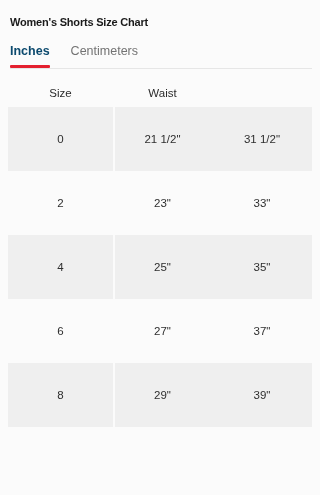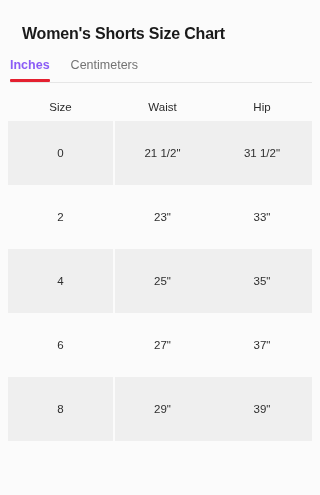--- a/index.html
+++ b/index.html
@@ -17,23 +17,23 @@
   .page {
     position: relative;
     width: 320px;
     height: 495px;
     background: #fbfbfb;
     box-sizing: border-box;
   }
 
   
   .page-title {
-    margin: 12px;
+    margin: 0;
     padding: 11px 8px 0 10px;
-    font-size: 16px;
+    font-size: 11px;
     line-height: 22px;
     font-weight: bold;
     color: #1a1a1a;
     letter-spacing: -0.2px;
   }
 
   
   .tabbar {
     position: relative;
     margin-top: 10px;
@@ -57,21 +57,21 @@
     font-size: 12.5px;
     line-height: 16px;
     color: #737373;
     padding: 0 0 7px 0;
     margin-right: 21px;
     cursor: pointer;
     white-space: nowrap;
   }
   .tab.active {
     font-weight: bold;
-    color: #8b5cf6;
+    color: #0c4a6e;
   }
   .tab.active::after {
     content: "";
     position: absolute;
     left: 0;
     right: 0;
     bottom: -2px;
     height: 3px;
     background: #e4202f;
     z-index: 2;
@@ -140,21 +140,20 @@
     <div class="tab">
       <span>Centimeters</span>
     </div>
   </div>
 
   <div class="table">
 
     <div class="row header">
       <div class="cell size">Size</div>
       <div class="cell waist">Waist</div>
-      <div class="cell hip">Hip</div>
     </div>
 
     <div class="row shaded">
       <span class="divider"></span>
       <div class="cell size">0</div>
       <div class="cell waist">21 1/2"</div>
       <div class="cell hip">31 1/2"</div>
     </div>
 
     <div class="row">

